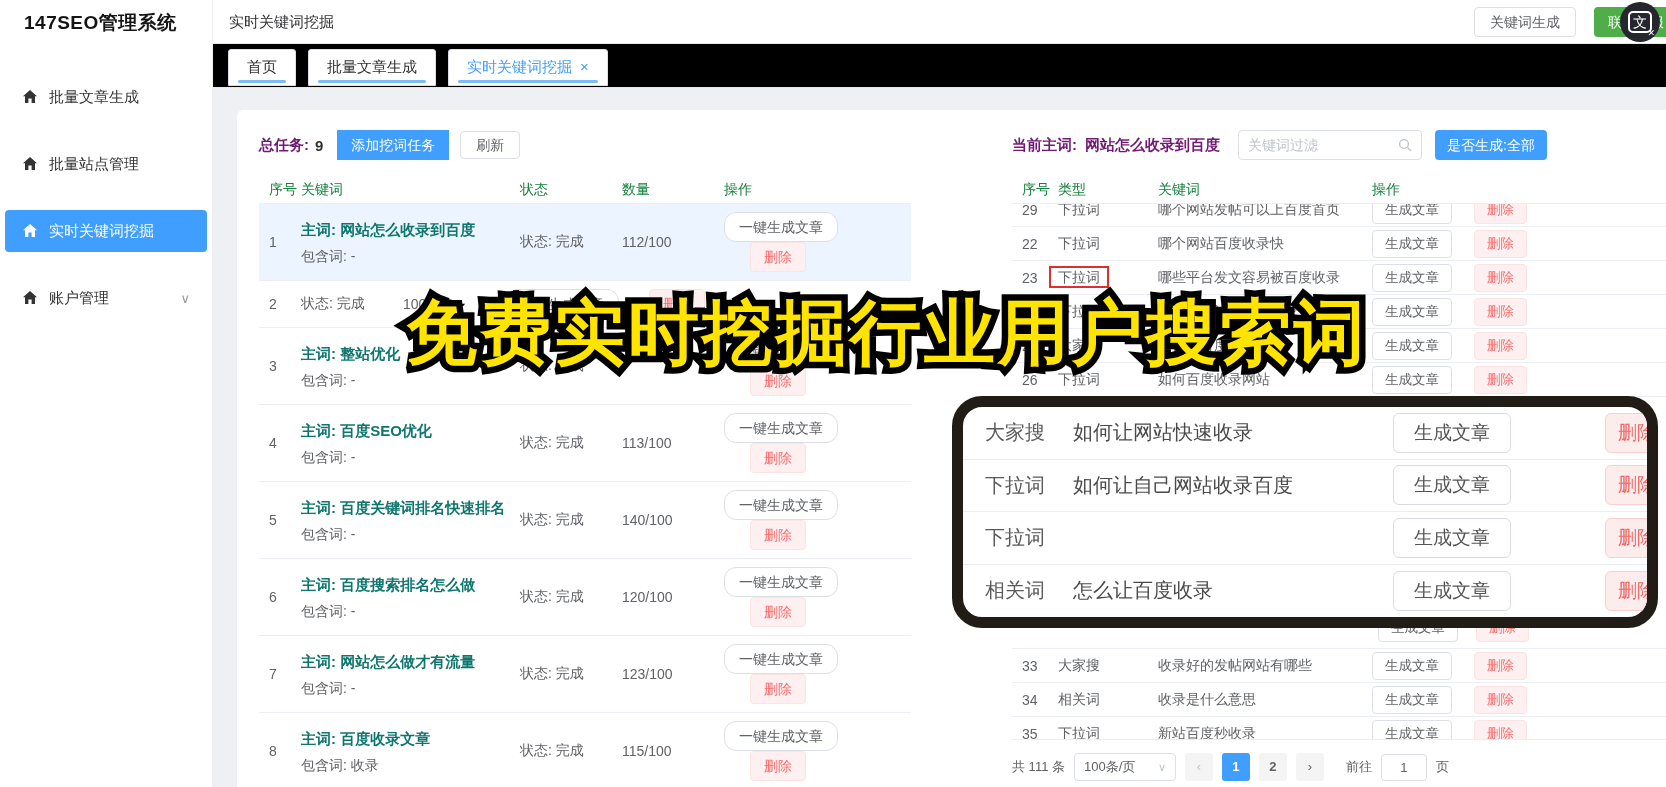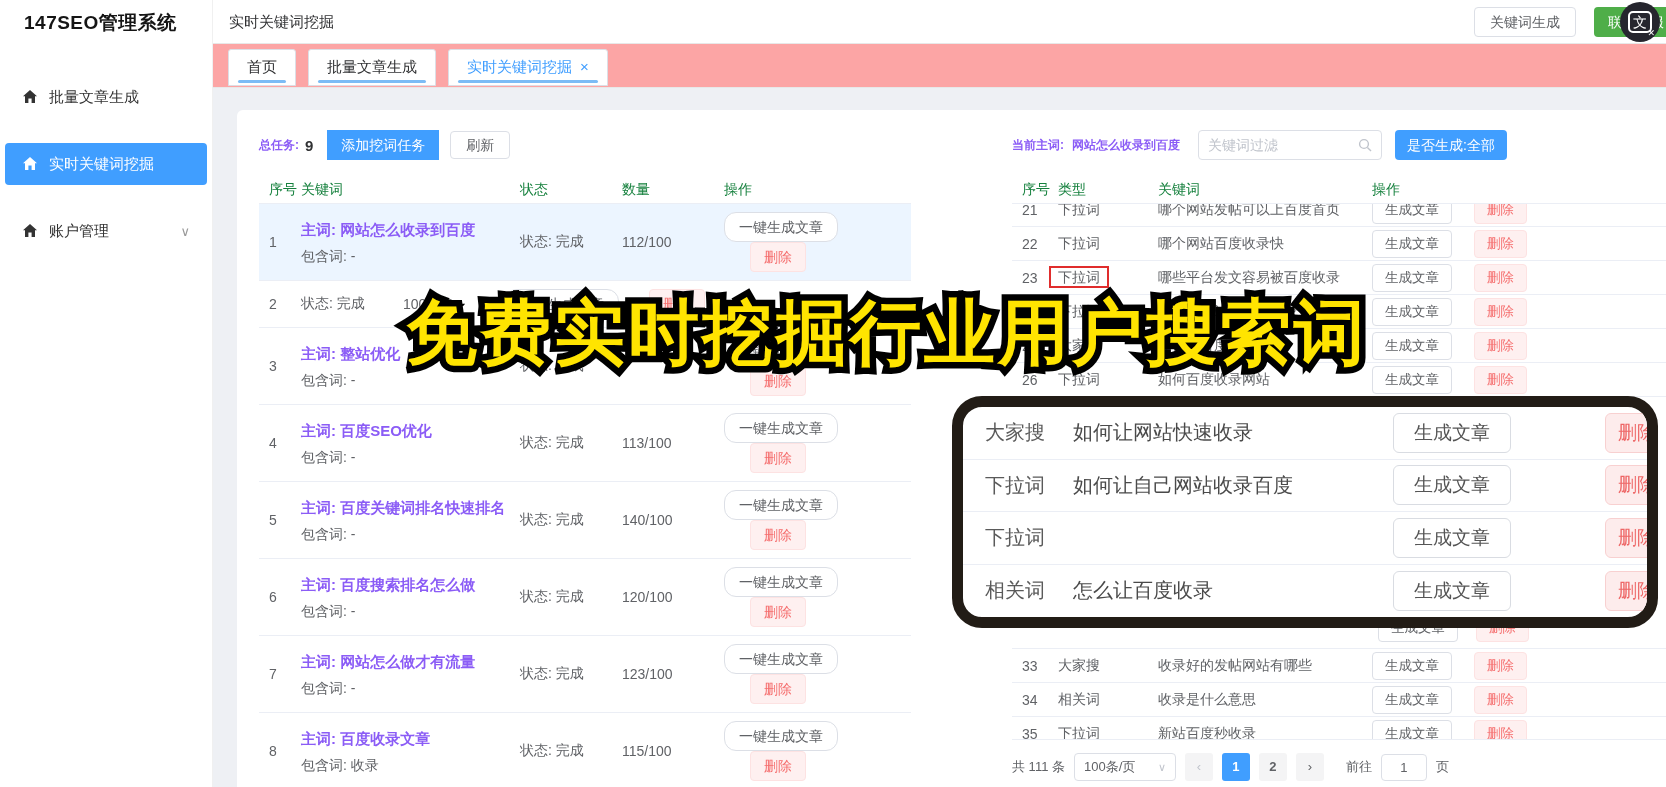--- a/index.html
+++ b/index.html
@@ -27,52 +27,52 @@
     border:1px solid #dcdfe6; border-radius:4px; background:#fff; color:#606266; font-size:14px; }
   .btn-contact { position:absolute; right:0; top:7px; height:30px; line-height:30px; padding:0 20px 0 14px;
     background:#4fae49; border-radius:4px 0 0 4px; color:#fff; font-size:14px; white-space:nowrap; overflow:hidden; width:72px;}
   .float-icon { position:absolute; right:6px; top:2px; width:40px; height:40px; border-radius:50%;
     background:#26262e; z-index:60; display:flex; align-items:center; justify-content:center; }
   .float-icon .glyph { border:2px solid #fff; border-radius:5px; color:#fff; font-size:14px;
     padding:0 3px; line-height:18px; }
   .float-icon .mini-x { position:absolute; right:5px; bottom:4px; color:#fff; font-size:9px; }
 
   
-  .tabbar { position:absolute; left:213px; right:0; top:44px; height:44px; background:#fca5a5;
+  .tabbar { position:absolute; left:213px; right:0; top:44px; height:44px; background:#000000;
     border-bottom:1px solid #e8e8e8; padding:5px 0 0 15px; display:flex; gap:12px; z-index:6; }
   .tab { position:relative; height:37px; line-height:34px; padding:0 18px; border:1px solid #dcdfe6;
     border-radius:3px 3px 0 0; font-size:15px; color:#303133; background:#fff; cursor:pointer; }
   .tab::after { content:""; position:absolute; left:9px; right:9px; bottom:2px; height:3px;
     background:#7cbcf5; border-radius:2px; }
   .tab.active { color:#409eff; }
   .tab-close { display:none; margin-left:8px; }
   .tab-close.show { display:inline; }
 
   
   .content { position:absolute; left:213px; top:88px; right:0; bottom:0; background:#eef0f4; }
   .card { position:absolute; left:24px; top:22px; right:0; bottom:0; background:#fff; border-radius:6px 0 0 0; }
 
   .panel-left  { position:absolute; left:22px;  top:12px; width:652px; }
   .panel-right { position:absolute; left:775px; top:12px; width:660px; }
   .panel-head { display:flex; align-items:center; height:30px; margin-top:8px; }
-  .total-label, .current-label { font-size:12px; font-weight:bold; color:#8b5cf6; }
+  .total-label, .current-label { font-size:15px; font-weight:bold; color:#701a75; }
   .total-value { font-size:15px; font-weight:bold; color:#303133; margin:0 14px 0 6px; }
   .btn-primary { background:#409eff; color:#fff; border-radius:0; height:30px; line-height:30px;
     padding:0 14px; font-size:14px; margin-right:11px; cursor:pointer; }
   .btn-plain { background:#fff; border:1px solid #dcdfe6; color:#606266; border-radius:4px;
     height:28px; line-height:26px; padding:0 15px; font-size:14px; cursor:pointer; }
 
   
   .t-head { display:flex; align-items:center; height:28px; margin-top:16px;
     border-bottom:1px solid #ebeef5; color:#15803d; font-size:14px; }
   .lc1{width:42px; padding-left:10px;} .lc2{width:219px;} .lc3{width:102px;} .lc4{width:102px;} .lc5{flex:1;}
   .lt-row { display:flex; align-items:center; border-bottom:1px solid #ebeef5; padding:8px 0;
     font-size:14px; color:#606266; }
   .lt-row.selected { background:#ecf5ff; }
-  .lt-title { font-size:15px; font-weight:bold; color:#8b5cf6; line-height:22px; margin-bottom:5px; }
+  .lt-title { font-size:15px; font-weight:bold; color:#0f766e; line-height:22px; margin-bottom:5px; }
   .lt-sub { font-size:14px; color:#606266; line-height:20px; }
   .btn-gen { display:inline-block; border:1px solid #dcdfe6; border-radius:12px; background:#fff;
     color:#606266; font-size:14px; height:30px; line-height:28px; padding:0 14px; cursor:pointer; }
   .btn-del { display:inline-block; background:#fef0f0; border:1px solid #fde2e2; color:#f56c6c;
     border-radius:4px; height:30px; line-height:28px; padding:0 13px; margin-left:26px; font-size:14px; cursor:pointer; }
 
   
   .rc1{width:46px; padding-left:10px;} .rc2{width:100px;} .rc3{width:214px;} .rc4{flex:1;}
   .rt-body { height:536px; overflow:hidden; border-bottom:1px solid #ebeef5; position:relative; }
   .rt-row { display:flex; align-items:center; height:34px; border-bottom:1px solid #ebeef5;
@@ -134,20 +134,27 @@
   <div class="menu">
 
       <div class="menu-item">
         <svg width="16" height="16" viewBox="0 0 16 16" fill="currentColor">
           <path d="M8 1 L15 7.2 H13 V14 H9.6 V9.6 H6.4 V14 H3 V7.2 H1 Z"></path>
         </svg>
         <span>批量文章生成</span>
 
       </div>
 
+      <div class="menu-item">
+        <svg width="16" height="16" viewBox="0 0 16 16" fill="currentColor">
+          <path d="M8 1 L15 7.2 H13 V14 H9.6 V9.6 H6.4 V14 H3 V7.2 H1 Z"></path>
+        </svg>
+        <span>批量站点管理</span>
+
+      </div>
 
       <div class="menu-item active">
         <svg width="16" height="16" viewBox="0 0 16 16" fill="currentColor">
           <path d="M8 1 L15 7.2 H13 V14 H9.6 V9.6 H6.4 V14 H3 V7.2 H1 Z"></path>
         </svg>
         <span>实时关键词挖掘</span>
 
       </div>
 
       <div class="menu-item">
@@ -331,21 +338,21 @@
       <div class="t-head">
         <span class="rc1">序号</span>
         <span class="rc2">类型</span>
         <span class="rc3">关键词</span>
         <span class="rc4">操作</span>
       </div>
       <div class="rt-body">
         <div>
 
             <div class="rt-row clip">
-              <span class="rc1">21</span>
+              <span class="rc1">29</span>
               <span class="rc2"><span>下拉词</span></span>
               <span class="rc3">哪个网站发帖可以上百度首页</span>
               <span class="rc4">
                 <span class="btn-gen-sm">生成文章</span>
                 <span class="btn-del-sm">删除</span>
               </span>
             </div>
 
             <div class="rt-row">
               <span class="rc1">22</span>

